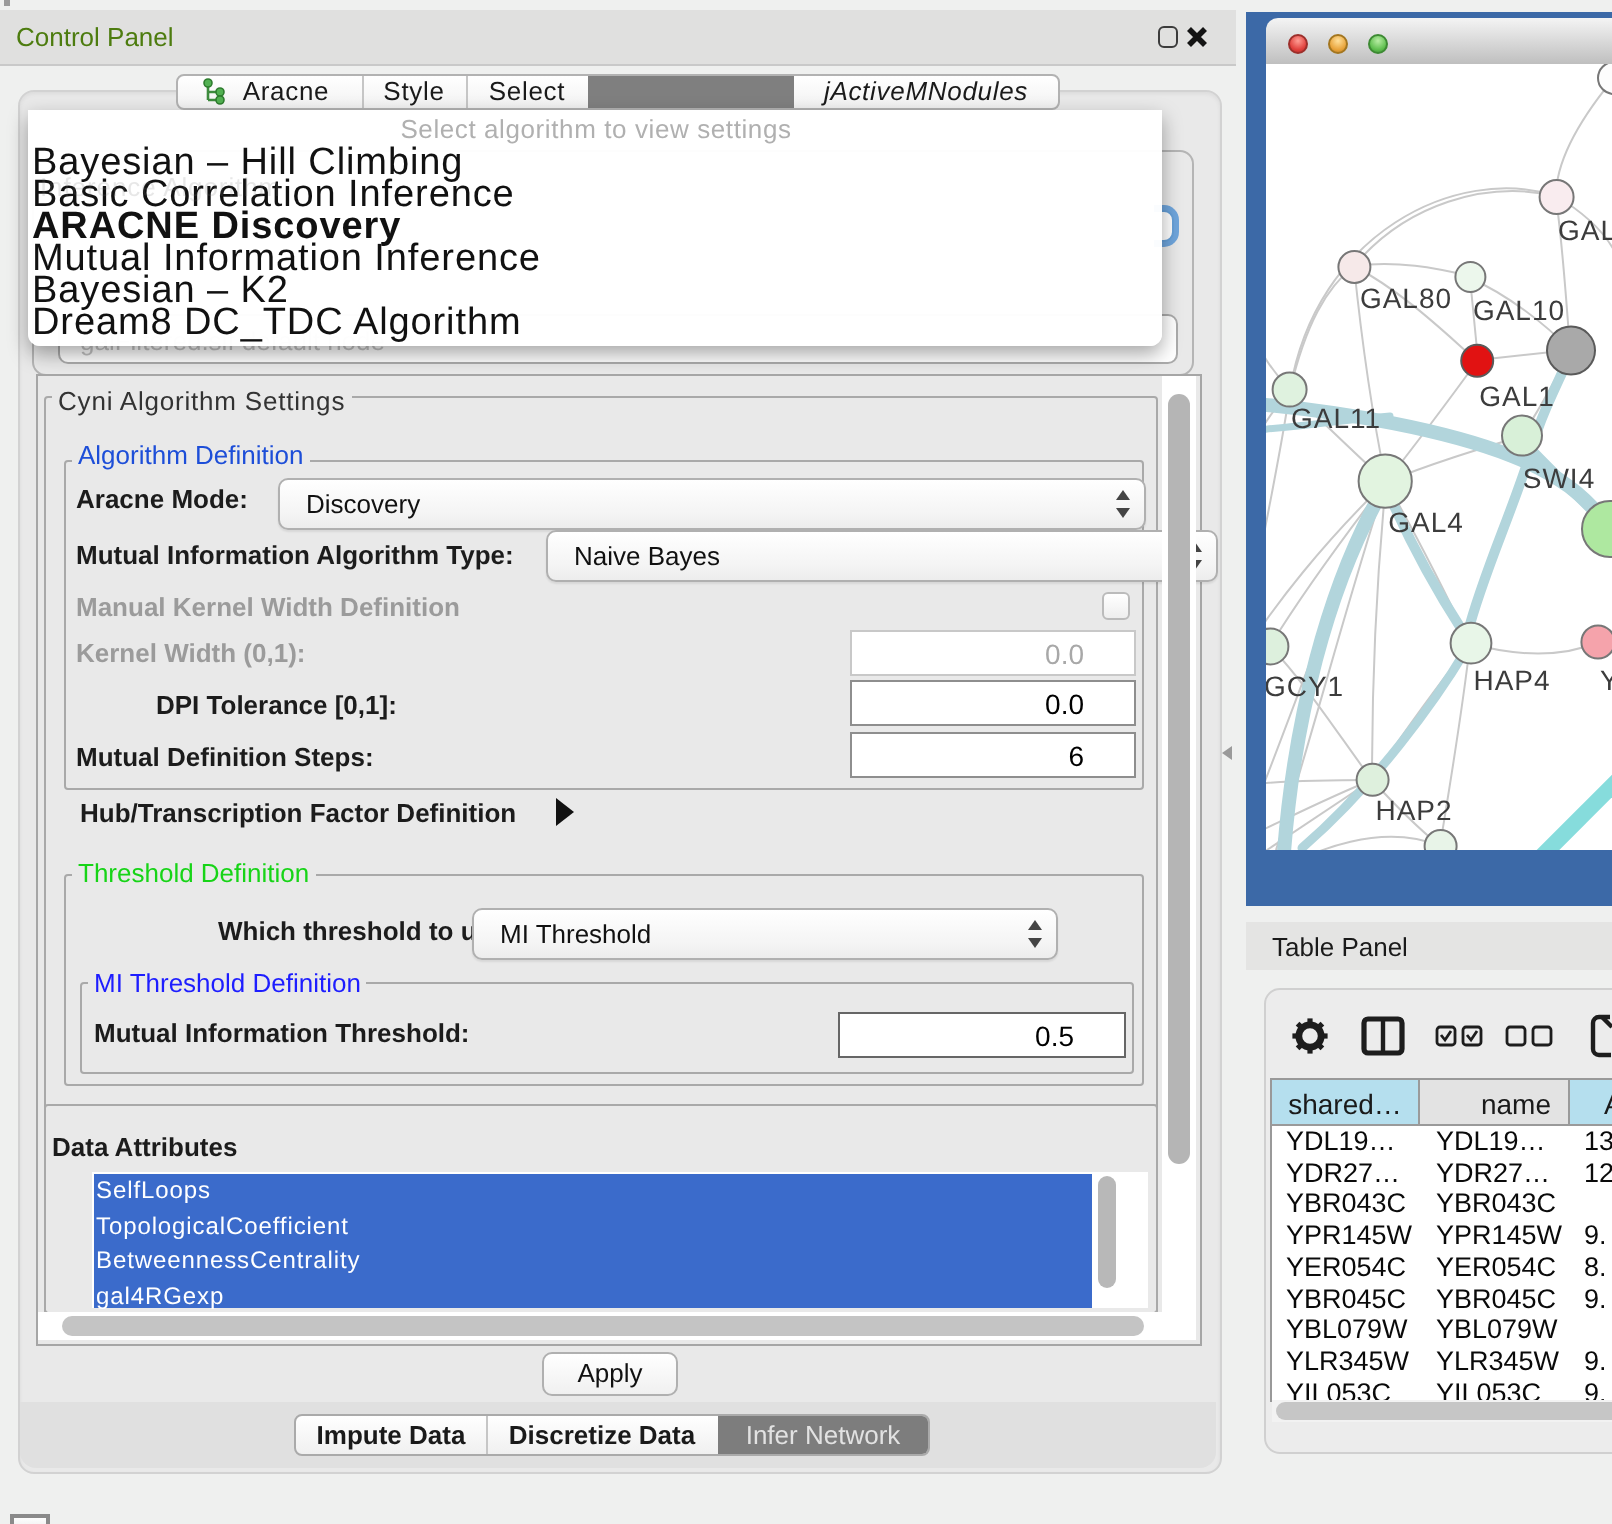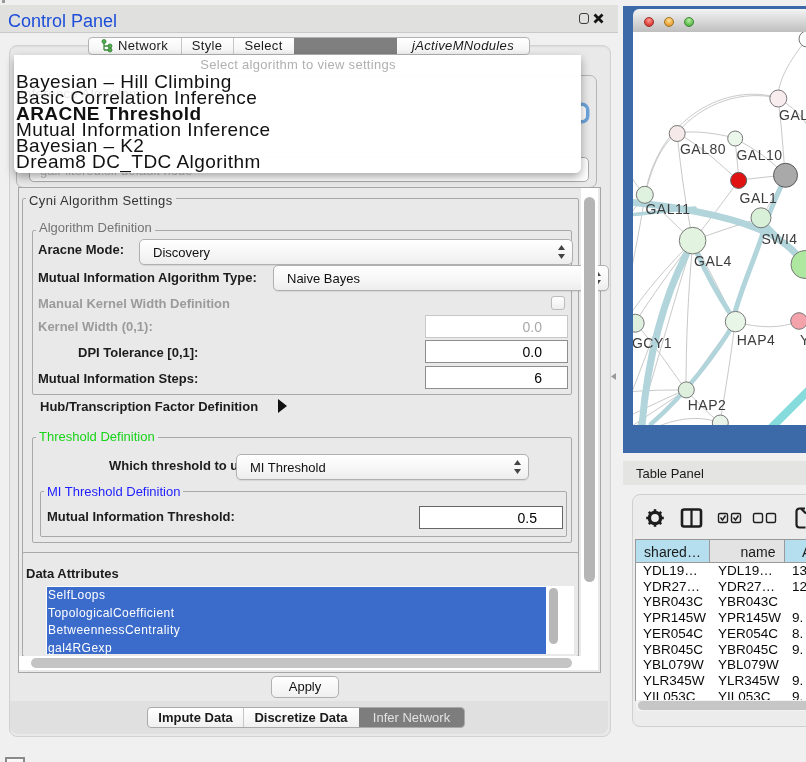--- a/index.html
+++ b/index.html
@@ -20,21 +20,21 @@
   .thdr{height:16px;text-align:center;font-size:14px;color:#1a1a1a;}
   .trows{font-size:13.5px;color:#0a0a0a;line-height:15.72px;white-space:nowrap;}
 </style>
 </head>
 <body>
 <div id="page">
 
   <div class="abs" style="left:0;top:0;width:618px;height:762px;background:#eff0ef;"></div>
 
   <div class="abs" style="left:0;top:5px;width:618px;height:27px;background:#e0e0df;border-bottom:1px solid #c9c9c9;"></div>
-  <div class="abs" style="left:8px;top:11px;font-size:18px;color:#1d4ed8;">Control Panel</div>
+  <div class="abs" style="left:8px;top:11px;font-size:13px;color:#4d7c0f;">Control Panel</div>
   <div class="abs" style="left:579px;top:13px;width:8px;height:9px;border:1.5px solid #3c3c3c;border-radius:3px;"></div>
   <svg class="abs" style="left:593px;top:13px;" width="11" height="11" viewBox="0 0 11 11">
       <path d="M1.5 1.5 L9.5 9.5 M9.5 1.5 L1.5 9.5" stroke="#141414" stroke-width="2.8"></path>
     </svg>
 
   <div class="abs" style="left:9px;top:45px;width:600px;height:690px;background:#e9e9e9;border:1px solid #d2d2d2;border-radius:8px;box-shadow:inset 0 1px 2px rgba(0,0,0,0.06);"></div>
   <div class="abs" style="left:10px;top:701px;width:598px;height:33px;background:#e0e0e0;border-radius:0 0 8px 8px;"></div>
 
   <div class="abs" style="left:13px;top:60px;width:588px;height:640px;"></div>
 
@@ -52,47 +52,47 @@
     <div class="abs" style="left:92px;top:0;width:52px;height:16px;border-right:1px solid #c6c6c6;"></div>
     <div class="abs" style="left:144px;top:0;width:61px;height:16px;"></div>
     <div class="abs" style="left:205px;top:0;width:103px;height:16px;background:#7f7f7f;"></div>
     <div class="abs" style="left:308px;top:0;width:132px;height:16px;"></div>
     <svg class="abs" style="left:11px;top:1px;" width="14" height="14" viewBox="0 0 14 14">
       <path d="M4 3 L4 11 M4 7 L9 7 M4 11 L9 11" stroke="#3d8b3d" stroke-width="1.3" fill="none"></path>
       <circle cx="4" cy="2.5" r="2" fill="#52b152" stroke="#2e7d2e" stroke-width="0.8"></circle>
       <circle cx="10" cy="7" r="2" fill="#52b152" stroke="#2e7d2e" stroke-width="0.8"></circle>
       <circle cx="10" cy="11" r="2" fill="#52b152" stroke="#2e7d2e" stroke-width="0.8"></circle>
     </svg>
-    <div class="abs tseg" style="left:22px;top:0;width:64px;">Network</div>
+    <div class="abs tseg" style="left:22px;top:0;width:64px;">Aracne</div>
     <div class="abs tseg" style="left:92px;top:0;width:52px;">Style</div>
     <div class="abs tseg" style="left:144px;top:0;width:61px;">Select</div>
     <div class="abs tseg" style="left:205px;top:0;width:103px;color:#e4e4e4;margin-top:44px;">Cyni Toolbox</div>
     <div class="abs tseg" style="left:308px;top:0;width:132px;font-style:italic;">jActiveMNodules</div>
   </div>
 
   <div class="abs" style="left:14px;top:55px;width:567px;height:118px;background:rgba(255,255,255,0.97);border-radius:0 0 6px 6px;box-shadow:0 4px 10px rgba(0,0,0,0.35);"></div>
   <div class="abs" style="left:0;top:57px;width:596px;text-align:center;font-size:13px;color:#b0b0b0;letter-spacing:0.3px;">Select algorithm to view settings</div>
   <div class="abs" style="left:16px;top:74px;font-size:19px;color:#111;line-height:16px;letter-spacing:0.45px;">
     Bayesian – Hill Climbing<br>
     Basic Correlation Inference<br>
-    <b>ARACNE Threshold</b><br>
+    <b>ARACNE Discovery</b><br>
     Mutual Information Inference<br>
     Bayesian – K2<br>
     Dream8 DC_TDC Algorithm
   </div>
 
   <div class="abs" style="left:20px;top:86px;font-size:13px;color:rgba(120,120,120,0.18);letter-spacing:0.45px;">Inference Algorithm</div>
 
   <div class="abs" style="left:18px;top:187px;width:581px;height:484px;border:1px solid #a6a6a6;background:#e9e9e9;"></div>
 
   <div class="gbox" style="left:22px;top:198px;width:555px;height:457px;"></div>
   <div class="gtitle" style="left:26px;top:193px;color:#333;letter-spacing:0.4px;">Cyni Algorithm Settings</div>
 
   <div class="gbox" style="left:32px;top:230px;width:538px;height:163px;"></div>
-  <div class="gtitle" style="left:36px;top:220px;color:#737373;">Algorithm Definition</div>
+  <div class="gtitle" style="left:36px;top:220px;color:#1d4ed8;">Algorithm Definition</div>
 
   <div class="lbl abs" style="left:38px;top:242px;">Aracne Mode:</div>
   <div class="combo" style="left:139px;top:239px;width:432px;height:24px;">
     <span class="ct">Discovery</span>
     <svg class="stp" viewBox="0 0 9 16">
         <path d="M4.5 1 L8 6 L1 6 Z" fill="#444"></path>
         <path d="M4.5 15 L8 10 L1 10 Z" fill="#444"></path>
       </svg>
   </div>
 
@@ -111,21 +111,21 @@
   <div class="lbl dis abs" style="left:38px;top:319px;">Kernel Width (0,1):</div>
   <div class="field" style="left:425px;top:315px;width:141px;height:21px;border:1px solid #c8c8c8;">
       <span style="color:#a8a8a8;">0.0</span>
     </div>
 
   <div class="lbl abs" style="left:38px;top:345px;padding-left:40px;">DPI Tolerance [0,1]:</div>
   <div class="field" style="left:425px;top:340px;width:141px;height:21px;border:1px solid #8e8e8e;">
       <span>0.0</span>
     </div>
 
-  <div class="lbl abs" style="left:38px;top:371px;">Mutual Information Steps:</div>
+  <div class="lbl abs" style="left:38px;top:371px;">Mutual Definition Steps:</div>
   <div class="field" style="left:425px;top:366px;width:141px;height:21px;border:1px solid #8e8e8e;">
       <span>6</span>
     </div>
 
   <div class="lbl abs" style="left:40px;top:399px;">Hub/Transcription Factor Definition</div>
   <svg class="abs" style="left:275px;top:398px;" width="14" height="16">
       <path d="M3 1 L12 8 L3 15 Z" fill="#111"></path>
     </svg>
 
   <div class="gbox" style="left:32px;top:437px;width:538px;height:104px;"></div>

